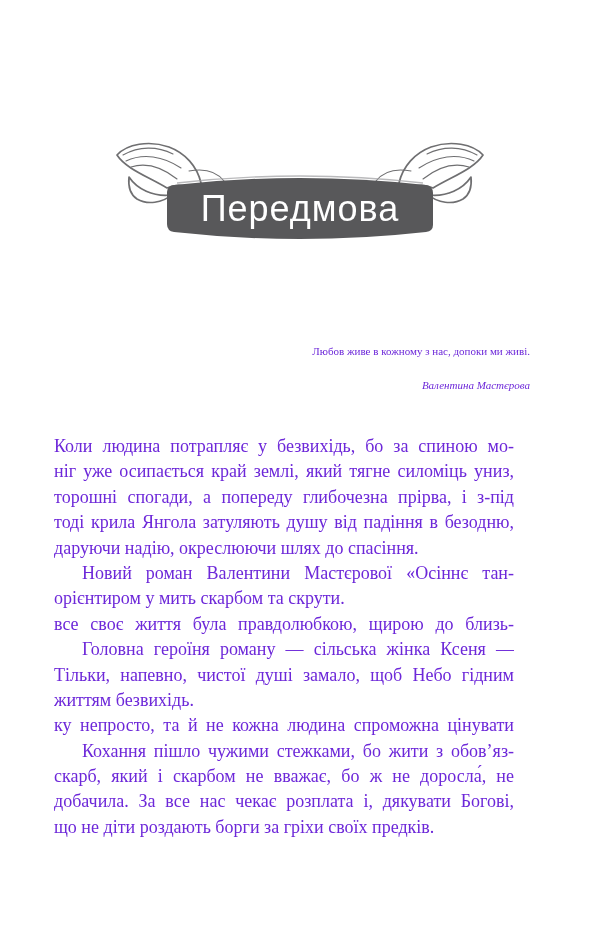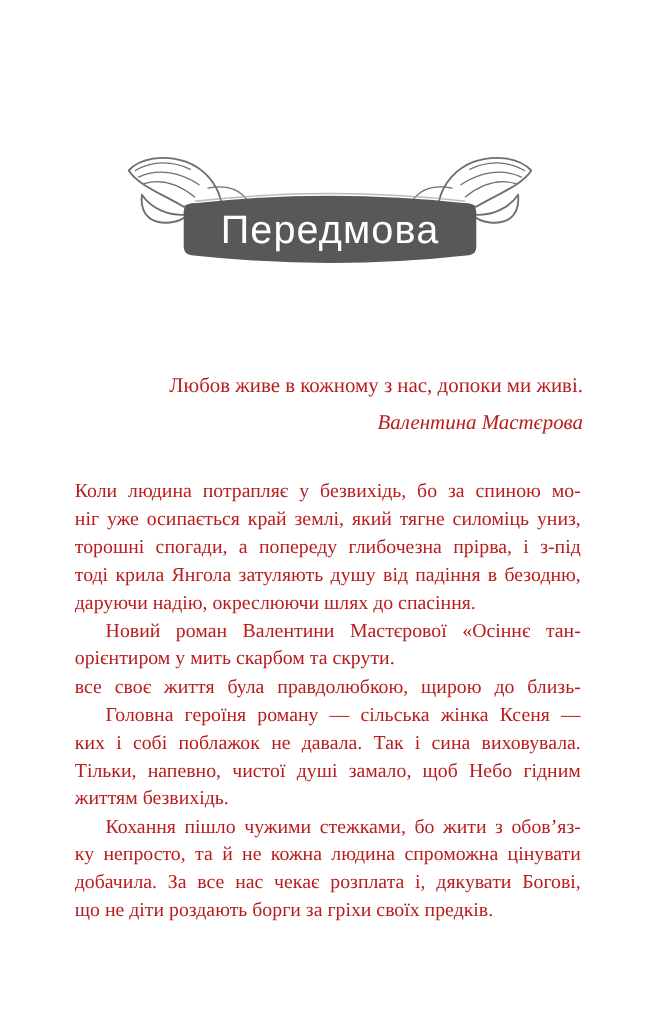--- a/index.html
+++ b/index.html
@@ -4,49 +4,49 @@
 <title>Передмова</title>
 <style>
   html, body { margin: 0; padding: 0; background: #ffffff; }
   .page {
     position: relative;
     width: 600px;
     height: 937px;
     margin: 0 auto;
     background: #ffffff;
     font-family: "Liberation Serif", serif;
-    color: #b91c1c;
+    color: #6d28d9;
     overflow: hidden;
   }
   
   .banner {
     position: absolute;
     top: 141px;
     left: 113px;
     width: 374px;
     height: 112px;
   }
   .banner svg { display: block; width: 374px; height: 112px; }
   
   .epigraph {
     position: absolute;
     top: 341px;
     right: 70px;
     width: 420px;
     text-align: right;
-    font-size: 19px;
+    font-size: 11px;
     line-height: 20px;
   }
   .epigraph .quote { font-style: normal; }
   .epigraph .attr  { font-style: italic; margin-top: 14px; }
   
   .body-text {
     position: absolute;
     top: 434px;
-    left: 68px;
+    left: 54px;
     width: 460px;
     font-size: 18px;
   }
   .paragraph { margin: 0; padding: 0; }
   .bline {
     height: 25.4px;
     line-height: 25.4px;
     text-align: justify;
     text-align-last: justify;
     overflow: hidden;
@@ -113,26 +113,26 @@
     </div>
 
     <div class="paragraph">
       <div class="bline ind">Новий роман Валентини Мастєрової «Осіннє тан-</div>
       <div class="bline last">орієнтиром у мить скарбом та скрути.</div>
     </div>
 
     <div class="paragraph">
       <div class="bline">все своє життя була правдолюбкою, щирою до близь-</div>
       <div class="bline ind">Головна героїня роману — сільська жінка Ксеня —</div>
-      <div class="bline">ких і собі поблажок не давала. Так і сина виховувала.</div>
       <div class="bline">Тільки, напевно, чистої душі замало, щоб Небо гідним</div>
       <div class="bline last">життям безвихідь.</div>
     </div>
 
     <div class="paragraph">
+      <div class="bline">ку непросто, та й не кожна людина спроможна цінувати</div>
       <div class="bline ind">Кохання пішло чужими стежками, бо жити з обов’яз-</div>
-      <div class="bline">ку непросто, та й не кожна людина спроможна цінувати</div>
+      <div class="bline">скарб, який і скарбом не вважає, бо ж не доросла́, не</div>
       <div class="bline">добачила. За все нас чекає розплата і, дякувати Богові,</div>
       <div class="bline last">що не діти роздають борги за гріхи своїх предків.</div>
     </div>
 
   </div>
 </div>
 
 </body></html>

